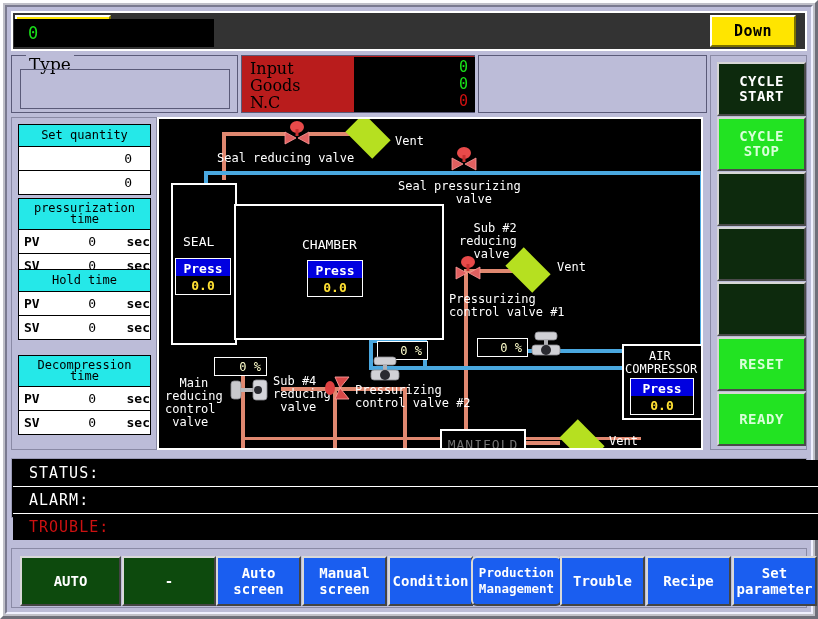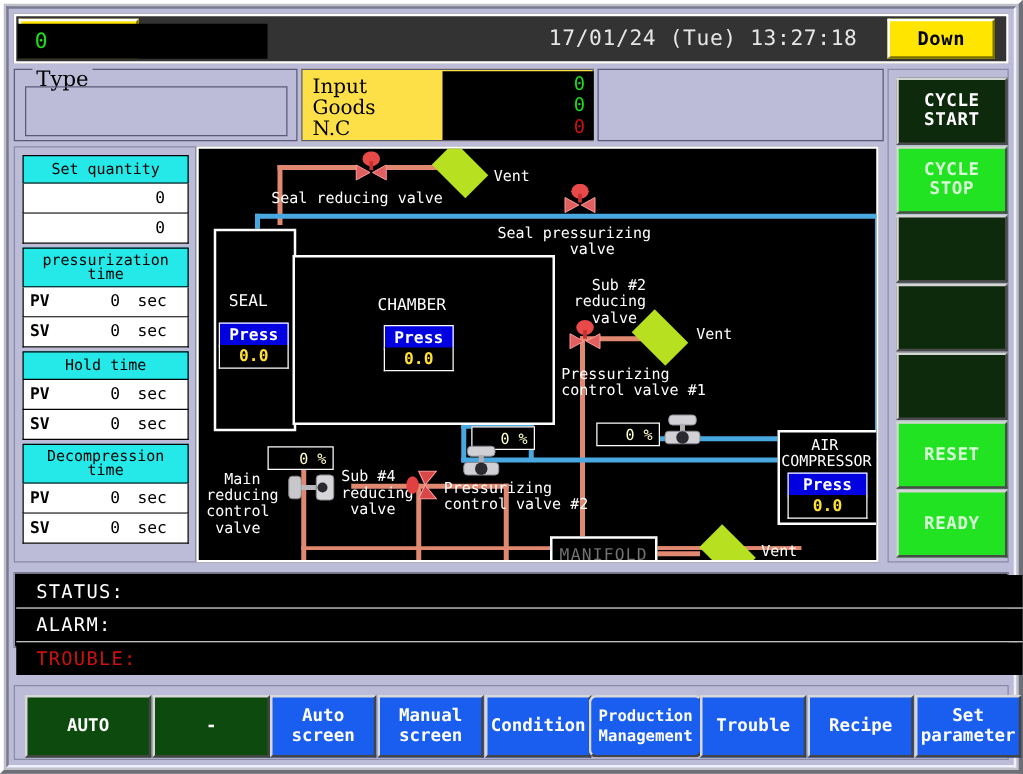--- a/index.html
+++ b/index.html
@@ -32,21 +32,21 @@
   
   #typePanel{left:11px;top:55px;width:227px;height:58px;background:#bcbcd8;
              border:1px solid #5a5a78;}
   .fieldset-label{position:absolute;left:14px;top:-2px;background:#bcbcd8;padding:0 3px;
                   font-size:17px;color:#000;font-family:"DejaVu Serif","Liberation Serif",serif;}
   #typeInnerBorder{left:8px;top:13px;width:210px;height:40px;border:1px solid #5a5a78;}
   #typeNum{left:14px;top:19px;width:38px;height:28px;background:#000;color:#19e019;
            font-size:17px;display:flex;align-items:center;justify-content:center;}
   #typeName{left:52px;top:19px;width:162px;height:28px;background:#000;}
 
-  #goodsPanel{left:241px;top:55px;width:234px;height:58px;background:#fde047;
+  #goodsPanel{left:241px;top:55px;width:234px;height:58px;background:#b91c1c;
               border:1px solid #5a5a78;}
   .goods-labels{left:8px;top:2px;width:100px;height:54px;display:flex;flex-direction:column;
                 justify-content:center;font-size:16px;color:#000;line-height:17px;
                 font-family:"DejaVu Serif","Liberation Serif",serif;}
   #goodsVals{left:112px;top:1px;width:121px;height:55px;background:#000;
              display:flex;flex-direction:column;justify-content:center;align-items:flex-end;
              padding-right:7px;line-height:17px;font-size:15px;}
   #blankPanel{left:478px;top:55px;width:229px;height:58px;background:#bcbcd8;border:1px solid #5a5a78;}
 
   
@@ -61,21 +61,21 @@
   
   #leftcol{left:11px;top:117px;width:146px;height:333px;background:#bcbcd8;border:1px solid #8a8aa5;}
   .pgroup{position:absolute;left:6px;width:133px;}
   .phead{height:21px;background:#25e8e8;border:1px solid #000;color:#000;font-size:12px;
          display:flex;align-items:center;justify-content:center;text-align:center;line-height:11px;
          flex-direction:column;}
   .prow{height:23px;background:#ffffff;border:1px solid #000;border-top:none;display:flex;
         align-items:center;font-size:13px;color:#000;}
   .prow .pv{width:34px;text-align:left;padding-left:5px;font-weight:bold;}
   .prow .num{flex:1;text-align:right;padding-right:8px;}
-  .prow .unit{width:40px;text-align:left;padding-left:6px;font-weight:normal;}
+  .prow .unit{width:40px;text-align:right;padding-left:6px;font-weight:bold;}
   .prow.valonly{justify-content:flex-end;padding-right:10px;}
 
   
   #diagram{left:157px;top:117px;width:546px;height:333px;background:#000;
            border:2px solid #ffffff;overflow:hidden;}
   .pipe-r{position:absolute;background:#e08870;}
   .pipe-b{position:absolute;background:#4aa8e0;}
   .dlabel{position:absolute;color:#ffffff;font-size:12px;line-height:13px;letter-spacing:0px;white-space:pre;}
   .wbox{position:absolute;border:2px solid #ffffff;background:#000;}
   .wbox-title{position:absolute;color:#fff;font-size:13px;}
@@ -108,21 +108,20 @@
 </style>
 </head>
 <body>
 
 <div id="screen">
   <div class="abs" id="bezel"></div>
   <div class="abs" id="inner"></div>
 
   <div class="abs" id="topbar"></div>
   <div class="abs pillbtn" id="offline">OFFLINE</div>
-  <div class="abs" id="datetime">17/01/24 (Tue) 13:27:18</div>
   <div class="abs" id="typePanel">
     <div class="fieldset-label">Type</div>
     <div class="abs" id="typeInnerBorder"></div>
   </div>
 
   <div class="abs pillbtn" id="downbtn">Down</div>
   <div class="abs" id="typeNum">0</div>
   <div class="abs" id="typeName"></div>
 
   <div class="abs" id="goodsPanel">
@@ -189,21 +188,21 @@
         <span class="num">0</span>
         <span class="unit">sec</span>
       </div>
       <div class="prow">
         <span class="pv">SV</span>
         <span class="num">0</span>
         <span class="unit">sec</span>
       </div>
     </div>
 
-    <div class="pgroup" style="top:163px;">
+    <div class="pgroup" style="top:151px;">
       <div class="phead">
         <span>Hold time</span>
       </div>
       <div class="prow">
         <span class="pv">PV</span>
         <span class="num">0</span>
         <span class="unit">sec</span>
       </div>
       <div class="prow">
         <span class="pv">SV</span>

